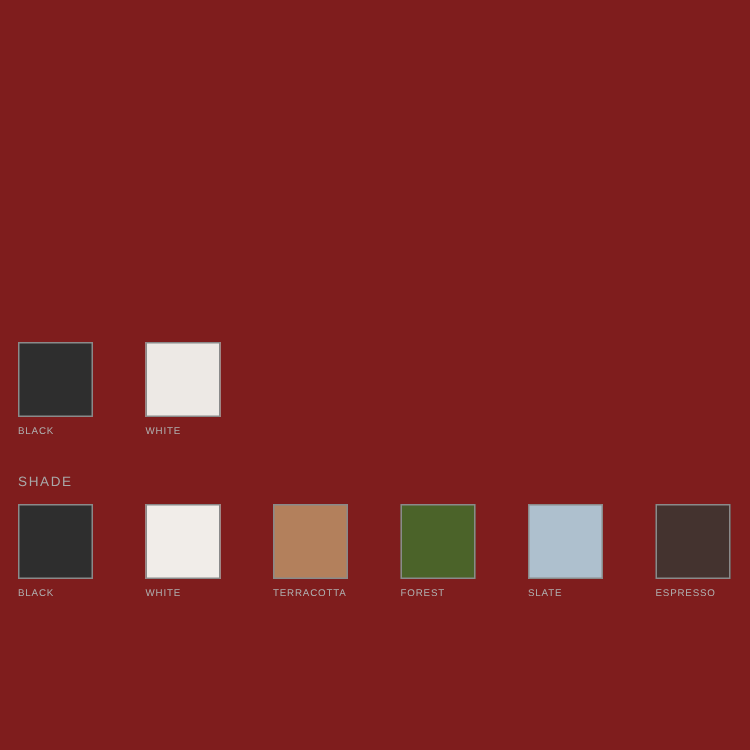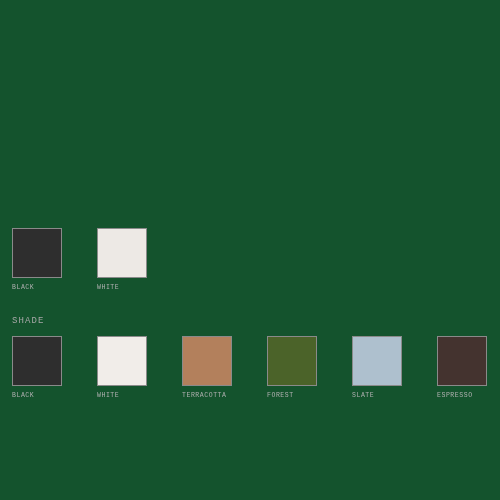--- a/index.html
+++ b/index.html
@@ -77,21 +77,21 @@
     line-height: 12px;
     letter-spacing: 1.1px;
     color: #a8a8a8;
     text-transform: uppercase;
     white-space: nowrap;
   }
 </style>
 </head>
 <body>
 
-<div class="canvas" style="background: #14532d; font-family: Liberation Mono, monospace;">
+<div class="canvas" style="background: #7f1d1d;">
 
   <div class="swatch-row" id="row-top">
 
     <div class="swatch-cell">
       <span class="swatch-chip" style="background-color: rgb(46, 46, 46); border-color: rgb(138, 138, 138);"></span>
       <span class="swatch-label" style="color: rgb(176, 176, 176);">BLACK</span>
     </div>
 
     <div class="swatch-cell">
       <span class="swatch-chip" style="background-color: rgb(237, 233, 229); border-color: rgb(138, 138, 138);"></span>

